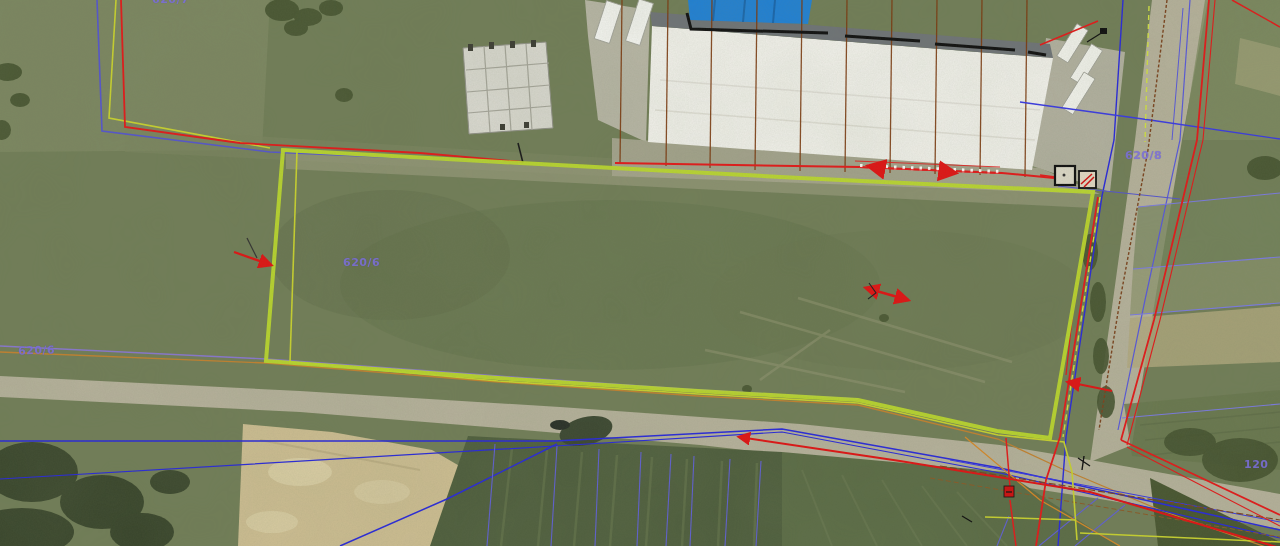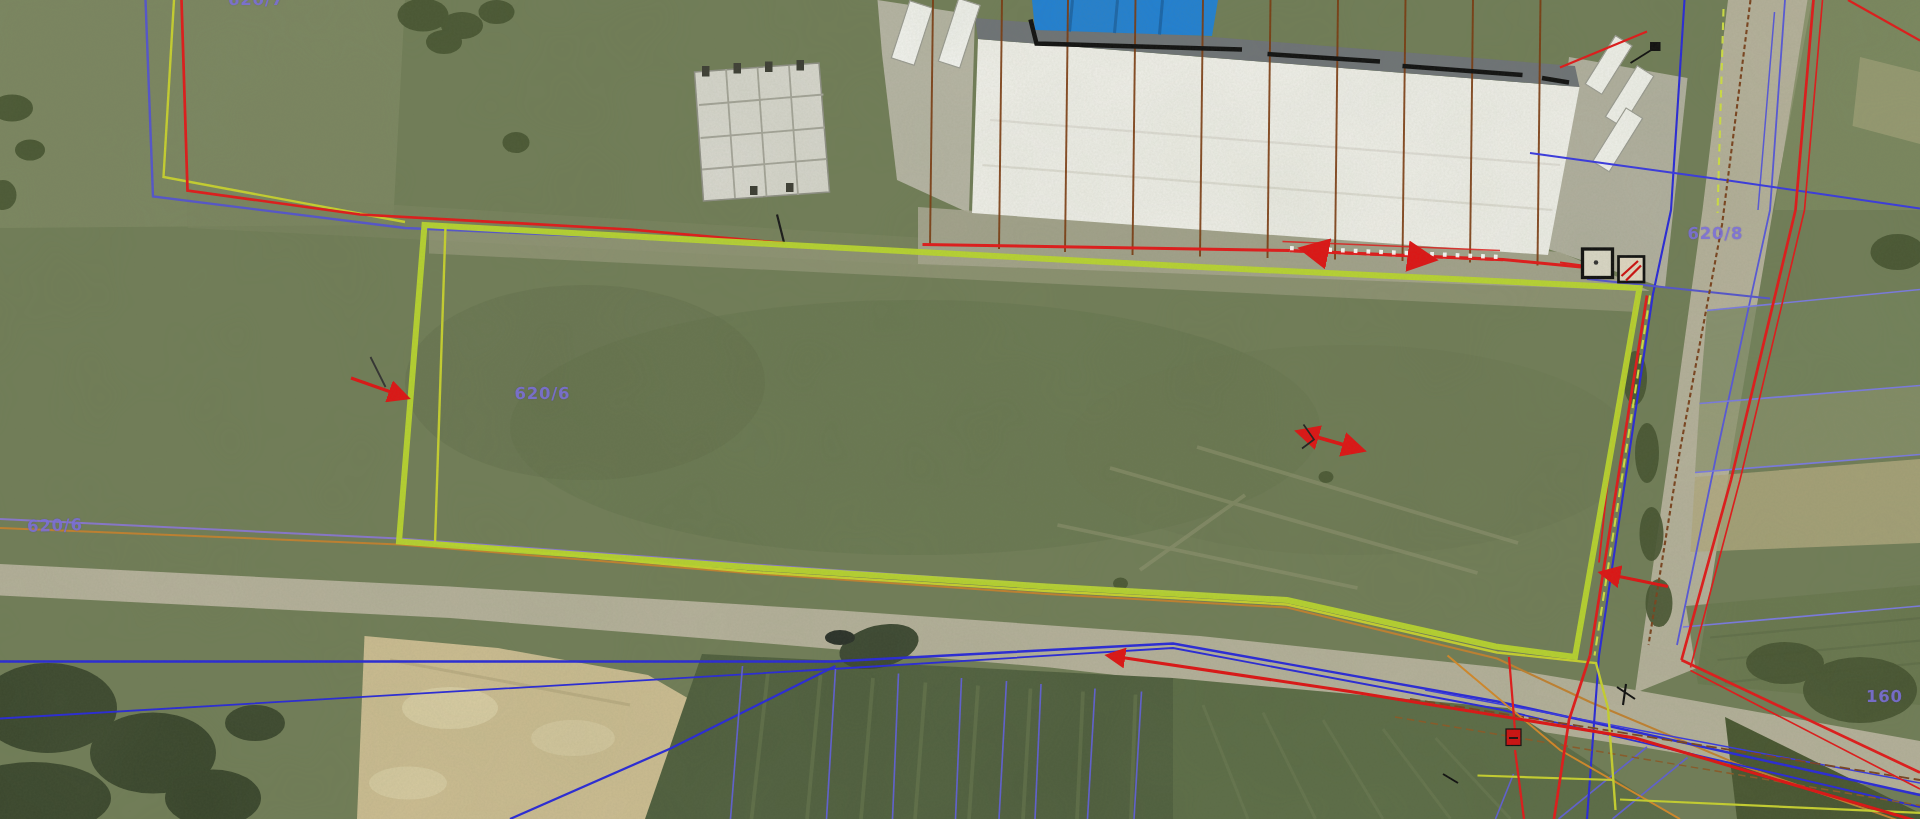--- a/index.html
+++ b/index.html
@@ -306,15 +306,15 @@
     <rect x="1100" y="28" width="7" height="6" fill="#111"></rect>
     <path d="M962,516 L972,522" stroke="#111" stroke-width="1.3"></path>
   </g>
 
   <rect x="0" y="0" width="1280" height="546" filter="url(#grain)" opacity="0.35"></rect>
 </svg>
 
 <span class="parcel-label" style="left:18px;top:344px;transform:rotate(-2deg);">620/6</span>
 <span class="parcel-label" style="left:343px;top:256px;">620/6</span>
 <span class="parcel-label" style="left:1125px;top:133px;margin-top:16px;">620/8</span>
-<span class="parcel-label" style="left:1244px;top:458px;">160</span>
+<span class="parcel-label" style="left:1244px;top:458px;">120</span>
 <span class="parcel-label" style="left:152px;top:-7px;">620/7</span>
 </div>
 
 </body></html>

